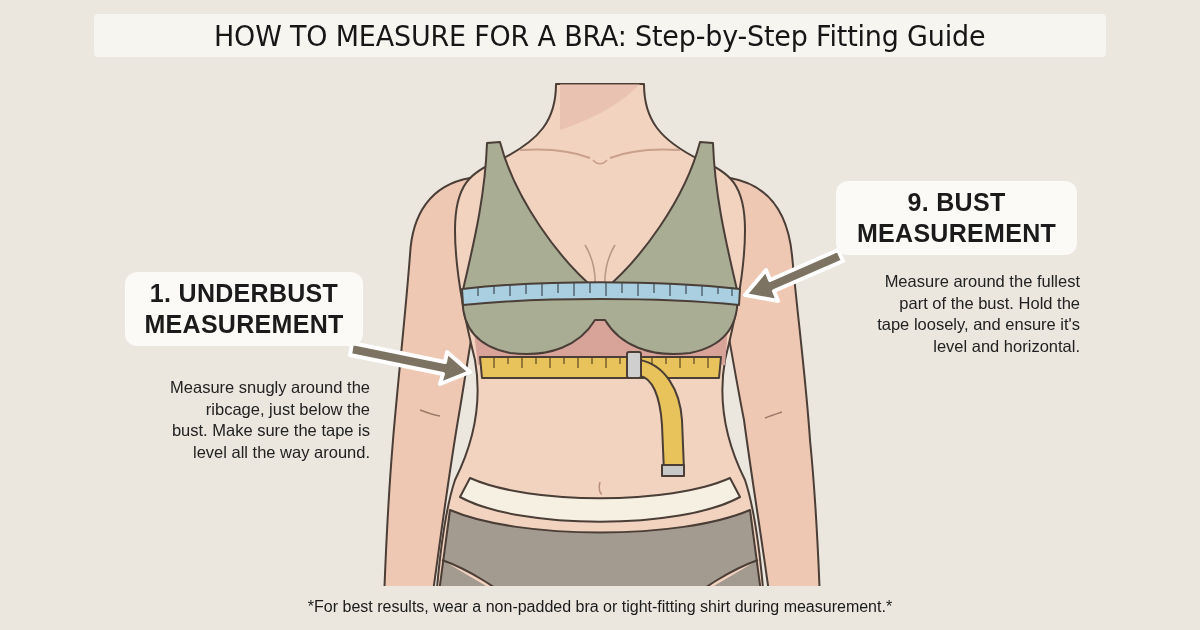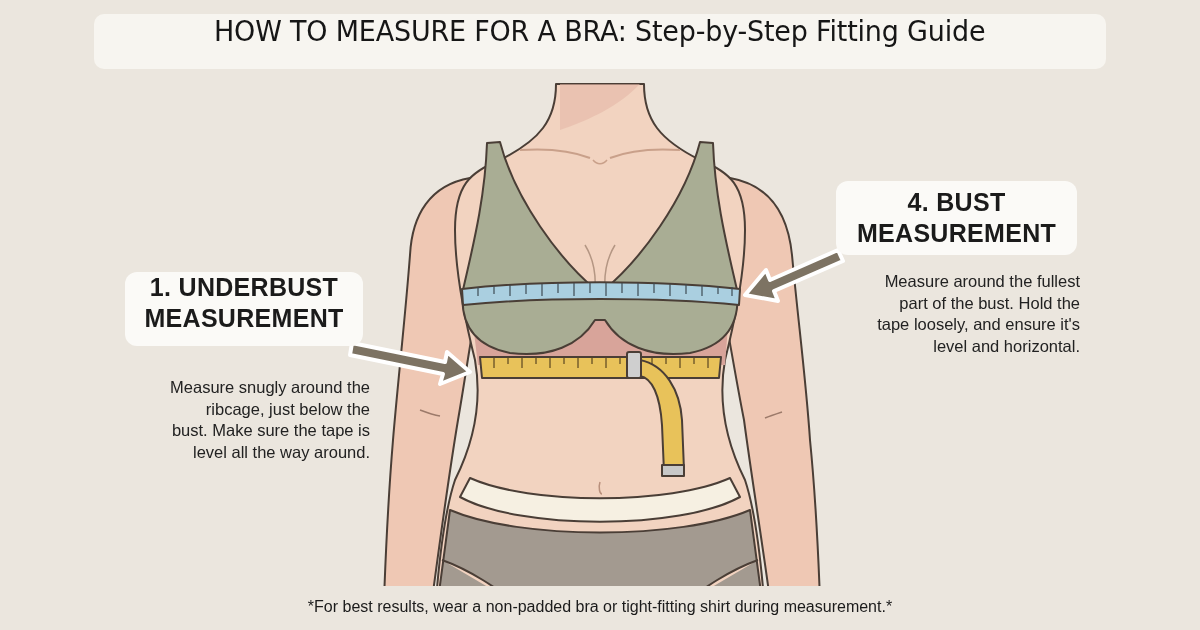--- a/index.html
+++ b/index.html
@@ -4,36 +4,36 @@
 <style>
   html, body { margin: 0; padding: 0; }
   body {
     width: 1200px; height: 630px; overflow: hidden;
     background: #ebe6de;
     font-family: "Liberation Sans", "DejaVu Sans", sans-serif;
     color: #1d1d1d;
     position: relative;
   }
   .title-bar {
-    position: absolute; left: 94px; top: 14px; width: 1012px; height: 55px;
-    background: #f7f5f0; border-radius: 10px;
-    display: flex; justify-content: center;
+    position: absolute; left: 94px; top: 14px; width: 1012px; height: 43px;
+    background: #f7f5f0; border-radius: 4px;
+    display: flex; align-items: center; justify-content: center;
   }
   .title-bar span {
     font-family: "DejaVu Sans", sans-serif;
     font-size: 29px; letter-spacing: -0.2px; color: #161616;
     transform: scaleX(0.93); white-space: nowrap;
   }
   .figure { position: absolute; left: 0; top: 0; width: 1200px; height: 630px; }
   .callout {
     position: absolute; background: #fbfaf7; border-radius: 12px;
     text-align: center; font-weight: bold; color: #1b1b1b;
     font-size: 25px; line-height: 31px; letter-spacing: 0.3px;
   }
-  .callout.underbust { left: 125px; top: 272px; width: 238px; height: 74px; box-sizing: border-box; }
+  .callout.underbust { left: 125px; top: 272px; width: 238px; height: 74px; padding-top: 6px; box-sizing: border-box; }
   .callout.bust { left: 836px; top: 181px; width: 241px; height: 74px; padding-top: 6px; box-sizing: border-box; }
   .desc {
     position: absolute; font-size: 16.5px; line-height: 21.5px; color: #222;
     text-align: right; white-space: pre-line;
   }
   .desc.underbust { left: 120px; top: 361px; width: 250px; margin-top: 16px; }
   .desc.bust { left: 830px; top: 271px; width: 250px; }
   .footnote {
     position: absolute; left: 0; top: 598px; width: 1200px; text-align: center;
     font-size: 16px; color: #1b1b1b;
@@ -140,21 +140,21 @@
 <div class="callout underbust">
   <div>1. UNDERBUST</div>
   <div>MEASUREMENT</div>
 </div>
 <div class="desc underbust">Measure snugly around the
 ribcage, just below the
 bust. Make sure the tape is
 level all the way around.</div>
 
 <div class="callout bust">
-  <div>4. BUST</div>
+  <div>9. BUST</div>
   <div>MEASUREMENT</div>
 </div>
 <div class="desc bust">Measure around the fullest
 part of the bust. Hold the
 tape loosely, and ensure it's
 level and horizontal.</div>
 
 <div class="footnote">*For best results, wear a non-padded bra or tight-fitting shirt during measurement.*</div>
 
 </body></html>

